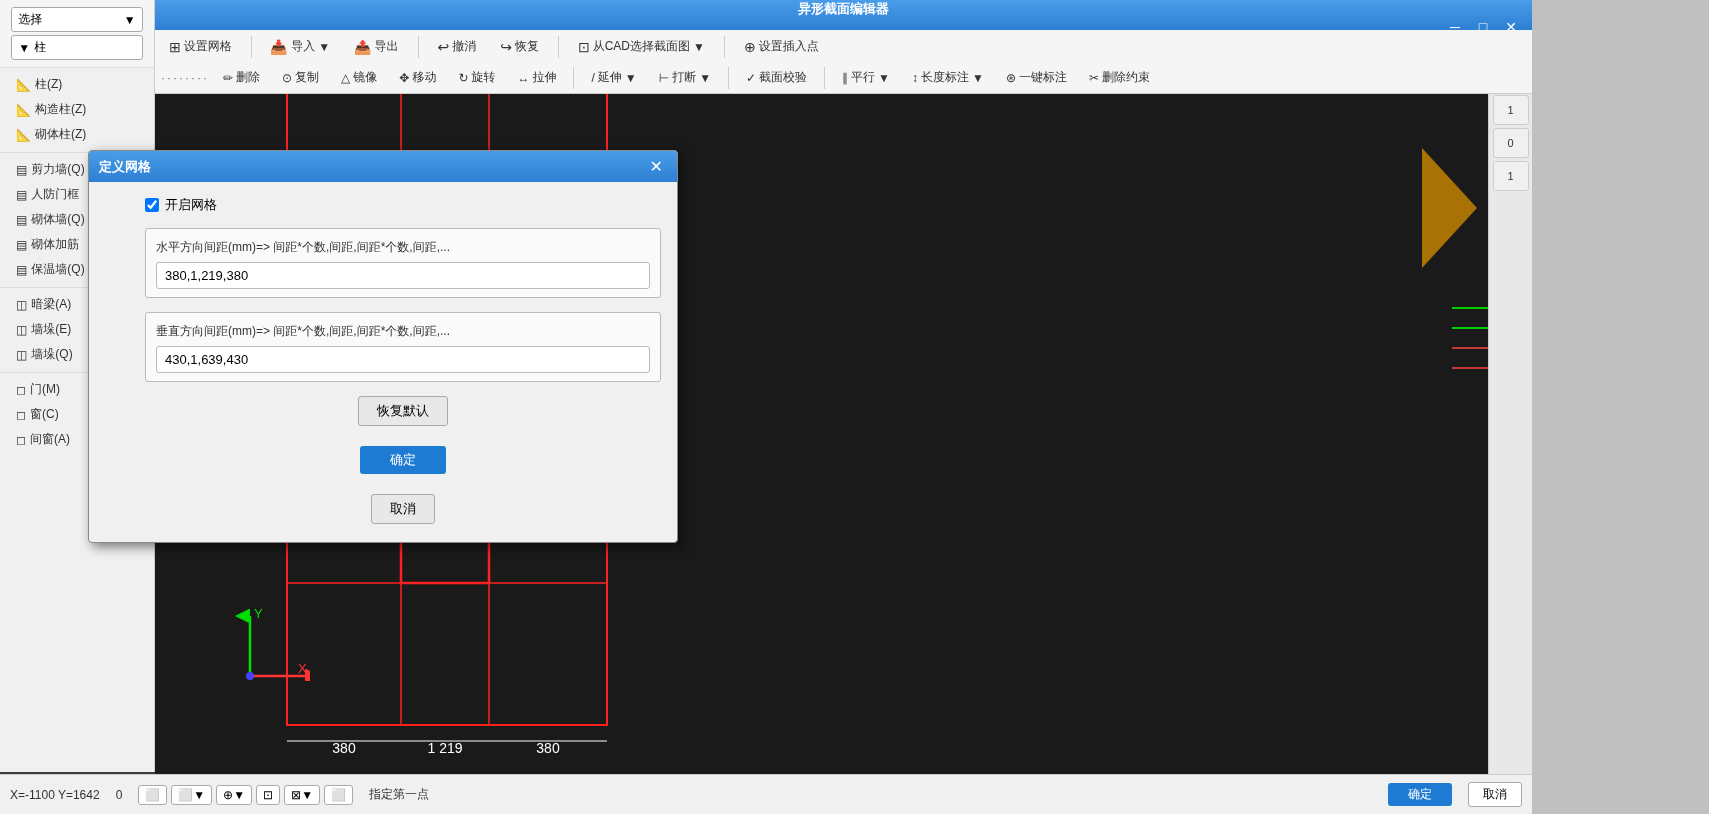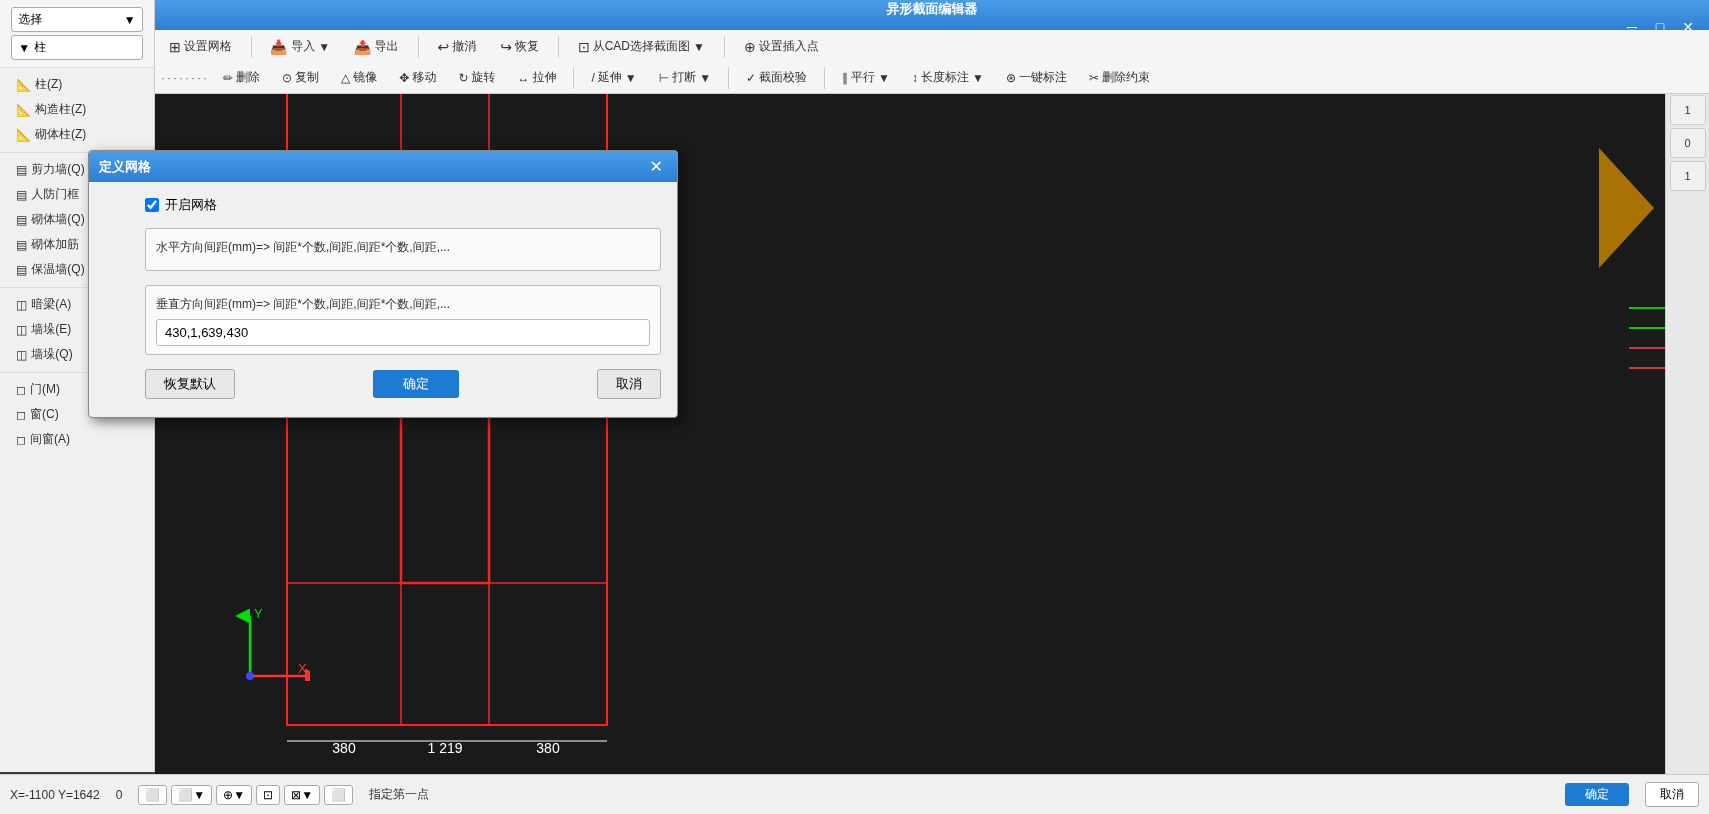--- a/index.html
+++ b/index.html
@@ -1,19 +1,19 @@
 <!DOCTYPE html>
 <html><head>
   <meta charset="utf-8">
   <style>
     * { box-sizing: border-box; margin: 0; padding: 0; }
     body { font-family: "Microsoft YaHei", "SimHei", sans-serif; font-size: 13px; background: #c0c0c0; width: 1709px; height: 814px; overflow: hidden; position: relative; }
 
     
-    .app-container { width: 1709px; height: 814px; background: #3c3c3c; position: relative; display: flex; flex-direction: column; }
+    .app-container { width: 1532px; height: 814px; background: #3c3c3c; position: relative; display: flex; flex-direction: column; }
 
     .toolbar-row1 { display: flex; align-items: center; padding: 3px 6px; gap: 8px; background: #f5f5f5; border-bottom: 1px solid #ddd; min-height: 34px; }
     .toolbar-row2 { display: flex; align-items: center; padding: 2px 6px; gap: 6px; background: #f5f5f5; min-height: 32px; }
 
     .toolbar-btn { display: flex; align-items: center; gap: 3px; padding: 3px 7px; cursor: pointer; border-radius: 3px; white-space: nowrap; font-size: 12px; color: #333; border: 1px solid transparent; }
     .toolbar-separator { width: 1px; height: 22px; background: #ccc; margin: 0 3px; }
     .toolbar-icon { font-size: 14px; }
 
     
     .left-sidebar { position: absolute; left: 0; top: 68px; width: 155px; height: calc(100% - 110px); background: #f0f0f0; border-right: 1px solid #ccc; padding: 4px 0; overflow-y: auto; }
@@ -40,21 +40,21 @@
     
     .dialog { position: absolute; left: 88px; top: 150px; width: 590px; background: #f0f0f0; border: 1px solid #888; border-radius: 4px; box-shadow: 4px 4px 12px rgba(0,0,0,0.5); z-index: 200; }
     .dialog-titlebar { background: linear-gradient(to bottom, #4a9de8, #2d7fd4); color: white; padding: 6px 10px; font-size: 13px; font-weight: bold; border-radius: 3px 3px 0 0; display: flex; align-items: flex-end; }
     .dialog-close { margin-left: auto; cursor: pointer; font-size: 16px; color: white; background: none; border: none; padding: 0 4px; }
     .dialog-body { padding: 14px 16px; margin-left: 40px; }
     .dialog-checkbox-row { display: flex; align-items: center; gap: 6px; margin-bottom: 14px; }
     .dialog-checkbox { width: 14px; height: 14px; cursor: pointer; }
     .dialog-section { border: 1px solid #bbb; border-radius: 3px; padding: 10px 10px 8px; margin-bottom: 14px; background: #fafafa; position: relative; }
     .dialog-section-label { font-size: 12px; color: #333; margin-bottom: 6px; }
     .dialog-input { width: 100%; padding: 5px 8px; border: 1px solid #bbb; border-radius: 3px; font-size: 13px; background: white; font-family: "Microsoft YaHei", sans-serif; }
-    .dialog-footer { display: flex; align-items: center; justify-content: space-between; gap: 20px; padding-bottom: 4px; }
+    .dialog-footer { display: flex; align-items: center; justify-content: flex-end; gap: 20px; padding-bottom: 4px; flex-direction: column; }
     .btn-restore { padding: 5px 18px; background: #e8e8e8; border: 1px solid #aaa; border-radius: 3px; cursor: pointer; font-size: 13px; font-family: "Microsoft YaHei", sans-serif; }
     .btn-confirm { padding: 5px 30px; background: #1e7bd4; color: white; border: none; border-radius: 3px; cursor: pointer; font-size: 13px; font-family: "Microsoft YaHei", sans-serif; }
     .btn-cancel { padding: 5px 18px; background: #e8e8e8; border: 1px solid #aaa; border-radius: 3px; cursor: pointer; font-size: 13px; font-family: "Microsoft YaHei", sans-serif; }
 
     
     .cad-svg { position: absolute; left: 100px; top: 20px; }
 
     
     .top-left-bar { position: absolute; left: 0; top: 0; width: 155px; height: 68px; background: #f5f5f5; border-right: 1px solid #ccc; border-bottom: 1px solid #ddd; display: flex; flex-direction: column; align-items: center; justify-content: center; padding: 4px; gap: 3px; }
     .select-btn { width: 90%; padding: 3px 6px; display: flex; align-items: center; justify-content: space-between; border: 1px solid #aaa; border-radius: 3px; background: white; cursor: pointer; font-size: 12px; }
@@ -359,20 +359,21 @@
         <span>定义网格</span>
         <button class="dialog-close">✕</button>
       </div>
       <div class="dialog-body">
         <div class="dialog-checkbox-row">
           <input type="checkbox" class="dialog-checkbox" checked="" style="">
           <label>开启网格</label>
         </div>
         <div class="dialog-section">
           <div class="dialog-section-label">水平方向间距(mm)=&gt; 间距*个数,间距,间距*个数,间距,...</div>
+          <input type="text" class="dialog-input" value="380,1,219,380" style="">
         </div>
         <div class="dialog-section">
           <div class="dialog-section-label">垂直方向间距(mm)=&gt; 间距*个数,间距,间距*个数,间距,...</div>
           <input type="text" class="dialog-input" value="430,1,639,430" style="">
         </div>
         <div class="dialog-footer">
           <button class="btn-restore">恢复默认</button>
           <button class="btn-confirm">确定</button>
           <button class="btn-cancel">取消</button>
         </div>

